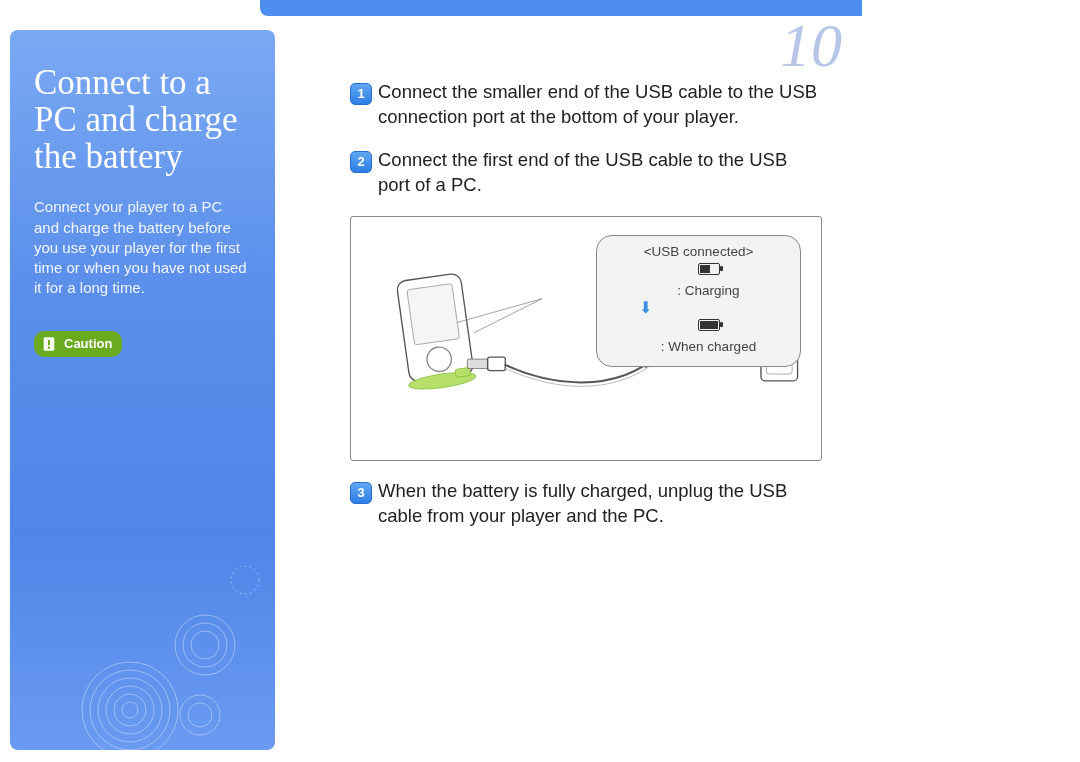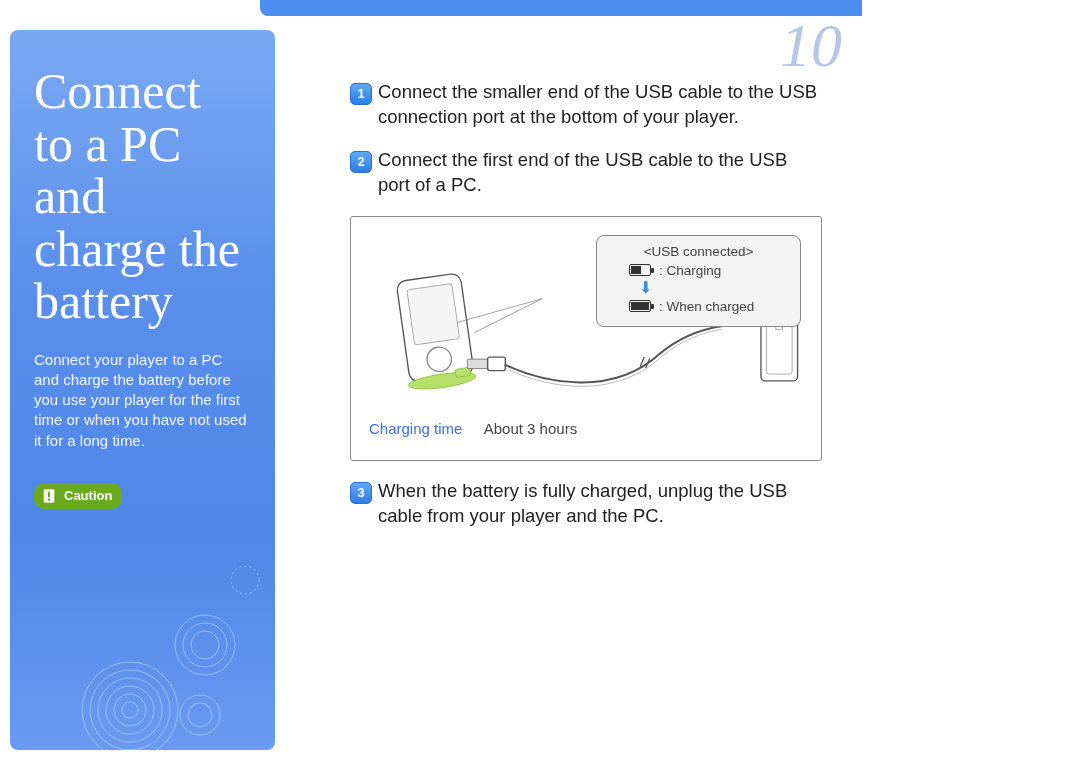--- a/index.html
+++ b/index.html
@@ -5,21 +5,21 @@
   * { box-sizing: border-box; margin: 0; padding: 0; }
   html, body { width: 1080px; height: 762px; font-family: Arial, Helvetica, sans-serif; background: #fff; overflow: hidden; }
   .page { position: relative; width: 862px; height: 762px; }
 
   
   .top-strip { position: absolute; left: 260px; right: 0; top: 0; height: 16px; background: #4d8ef0; border-bottom-left-radius: 8px; }
   .page-number { position: absolute; top: 10px; right: 20px; font-family: Georgia, "Times New Roman", serif; font-style: italic; font-size: 62px; color: #b7c6e7; font-weight: 300; }
 
   
   .sidebar { position: absolute; left: 10px; top: 30px; width: 265px; height: 720px; background: linear-gradient(180deg, #7aa9f3 0%, #5b8feb 35%, #4f86e8 70%, #6a9af1 100%); border-radius: 8px; padding: 35px 24px 24px 24px; color: #fff; overflow: hidden; }
-  .sidebar-title { font-family: Georgia, "Times New Roman", serif; font-size: 50px; line-height: 1.05; font-weight: 400; color: #fff; margin-bottom: 22px; }
+  .sidebar-title { font-family: Georgia, "Times New Roman", serif; font-size: 35px; line-height: 1.05; font-weight: 400; color: #fff; margin-bottom: 22px; }
   .sidebar-desc { font-size: 15px; line-height: 1.35; color: #f0f5ff; margin-bottom: 32px; }
   .caution-badge { display: inline-flex; align-items: center; background: #6aaa1f; color: #fff; border-radius: 10px; padding: 4px 10px 4px 6px; font-size: 13px; font-weight: bold; margin-bottom: 14px; }
   .caution-badge .icon { width: 18px; height: 18px; margin-right: 6px; display: inline-flex; align-items: center; justify-content: center; }
   .caution-text { font-size: 14.5px; line-height: 1.35; color: #eef4ff; }
 
   
   .circles { position: absolute; bottom: -30px; left: 60px; right: 0; height: 220px; pointer-events: none; opacity: 0.55; }
 
   
   .main { position: absolute; left: 350px; right: 40px; top: 80px; }
@@ -29,23 +29,23 @@
   .step-text { flex: 1; }
 
   
   .illus-box { border: 1px solid #888; border-radius: 3px; padding: 18px 18px 12px 18px; margin: 10px 0 18px 0; height: 245px; position: relative; }
   .illus-svg { width: 100%; height: 175px; }
   .charging-row { margin-top: 6px; font-size: 15px; }
   .charging-row .label { color: #3a6fd9; margin-right: 18px; }
   .charging-row .value { color: #444; }
 
   
-  .callout { position: absolute; left: 245px; top: 18px; width: 205px; background: #f3f3f3; border: 1px solid #888; border-radius: 8px; padding: 8px 12px 10px 12px; font-size: 13.5px; color: #444; }
+  .callout { position: absolute; left: 245px; top: 18px; width: 205px; background: #f3f3f3; border: 1px solid #888; border-radius: 16px; padding: 8px 12px 10px 12px; font-size: 13.5px; color: #444; }
   .callout .title { text-align: center; margin-bottom: 4px; }
-  .callout .row { display: flex; align-items: center; gap: 8px; margin-bottom: 2px; padding-left: 20px; }
+  .callout .row { display: flex; align-items: center; gap: 8px; margin-bottom: 2px; padding-left: 20px; flex-direction: column; }
   .battery-icon { width: 22px; height: 12px; border: 1.5px solid #333; border-radius: 2px; position: relative; display: inline-block; }
   .battery-icon::after { content: ""; position: absolute; right: -4px; top: 2.5px; width: 3px; height: 5px; background: #333; border-radius: 1px; }
   .battery-icon.half::before { content: ""; position: absolute; left: 1px; top: 1px; bottom: 1px; width: 50%; background: #333; }
   .battery-icon.full::before { content: ""; position: absolute; left: 1px; top: 1px; right: 1px; bottom: 1px; background: #333; }
   .arrow-down { color: #3a8de0; margin: -2px 0 2px 30px; font-size: 16px; }
 
 </style>
 </head>
 <body>
 
@@ -146,24 +146,20 @@
           <rect x="16" y="55" width="22" height="14" fill="#f0c96e" stroke="#a87b20"></rect>
           <circle cx="27" cy="30" r="5" fill="none" stroke="#888"></circle>
           <circle cx="27" cy="44" r="5" fill="none" stroke="#888"></circle>
           <rect x="22" y="80" width="10" height="14" fill="none" stroke="#888"></rect>
         </g>
 
         <path d="M 255 55 L 130 90" stroke="#777" stroke-width="1" fill="none"></path>
         <path d="M 255 55 L 155 105" stroke="#777" stroke-width="1" fill="none"></path>
       </svg>
 
-      <div class="charging-row">
-        <span class="label">Charging time</span>
-        <span class="value">About 3 hours</span>
-      </div>
     </div>
 
     <div class="step">
       <div class="step-num"><span class="numbox">3</span></div>
       <div class="step-text">When the battery is fully charged, unplug the USB cable from your player and the PC.</div>
     </div>
 
   </div>
 </div>
 

